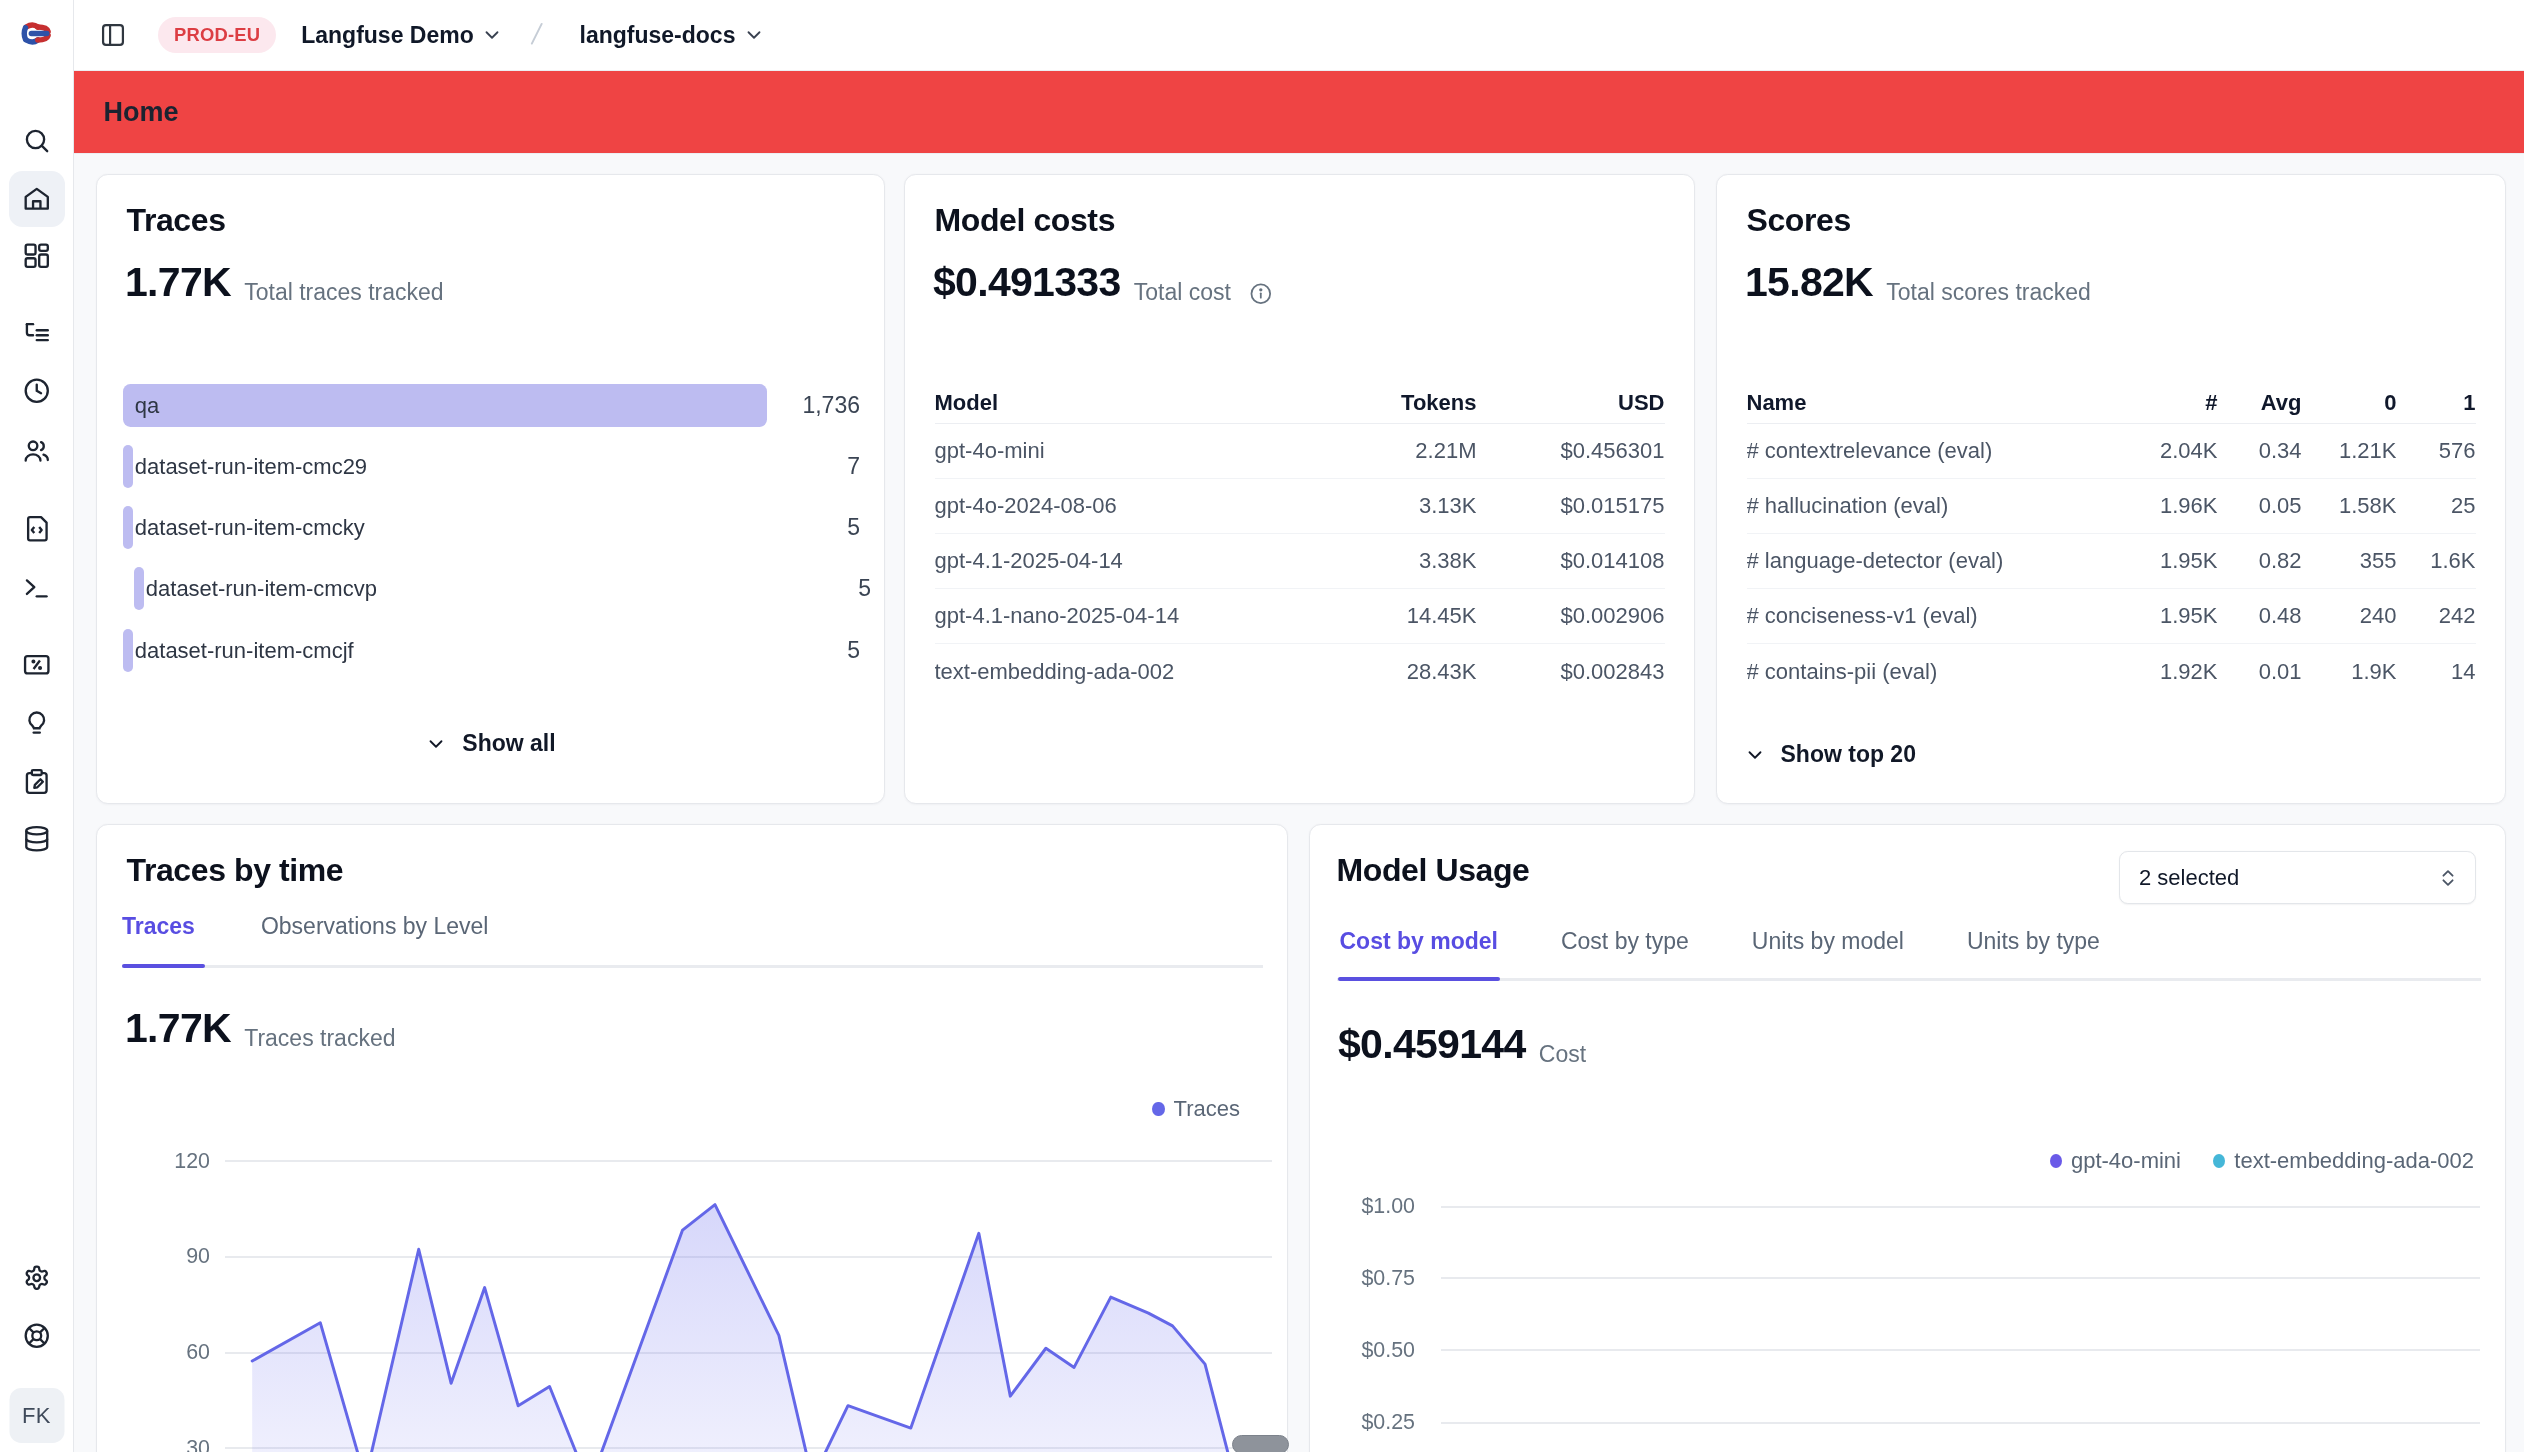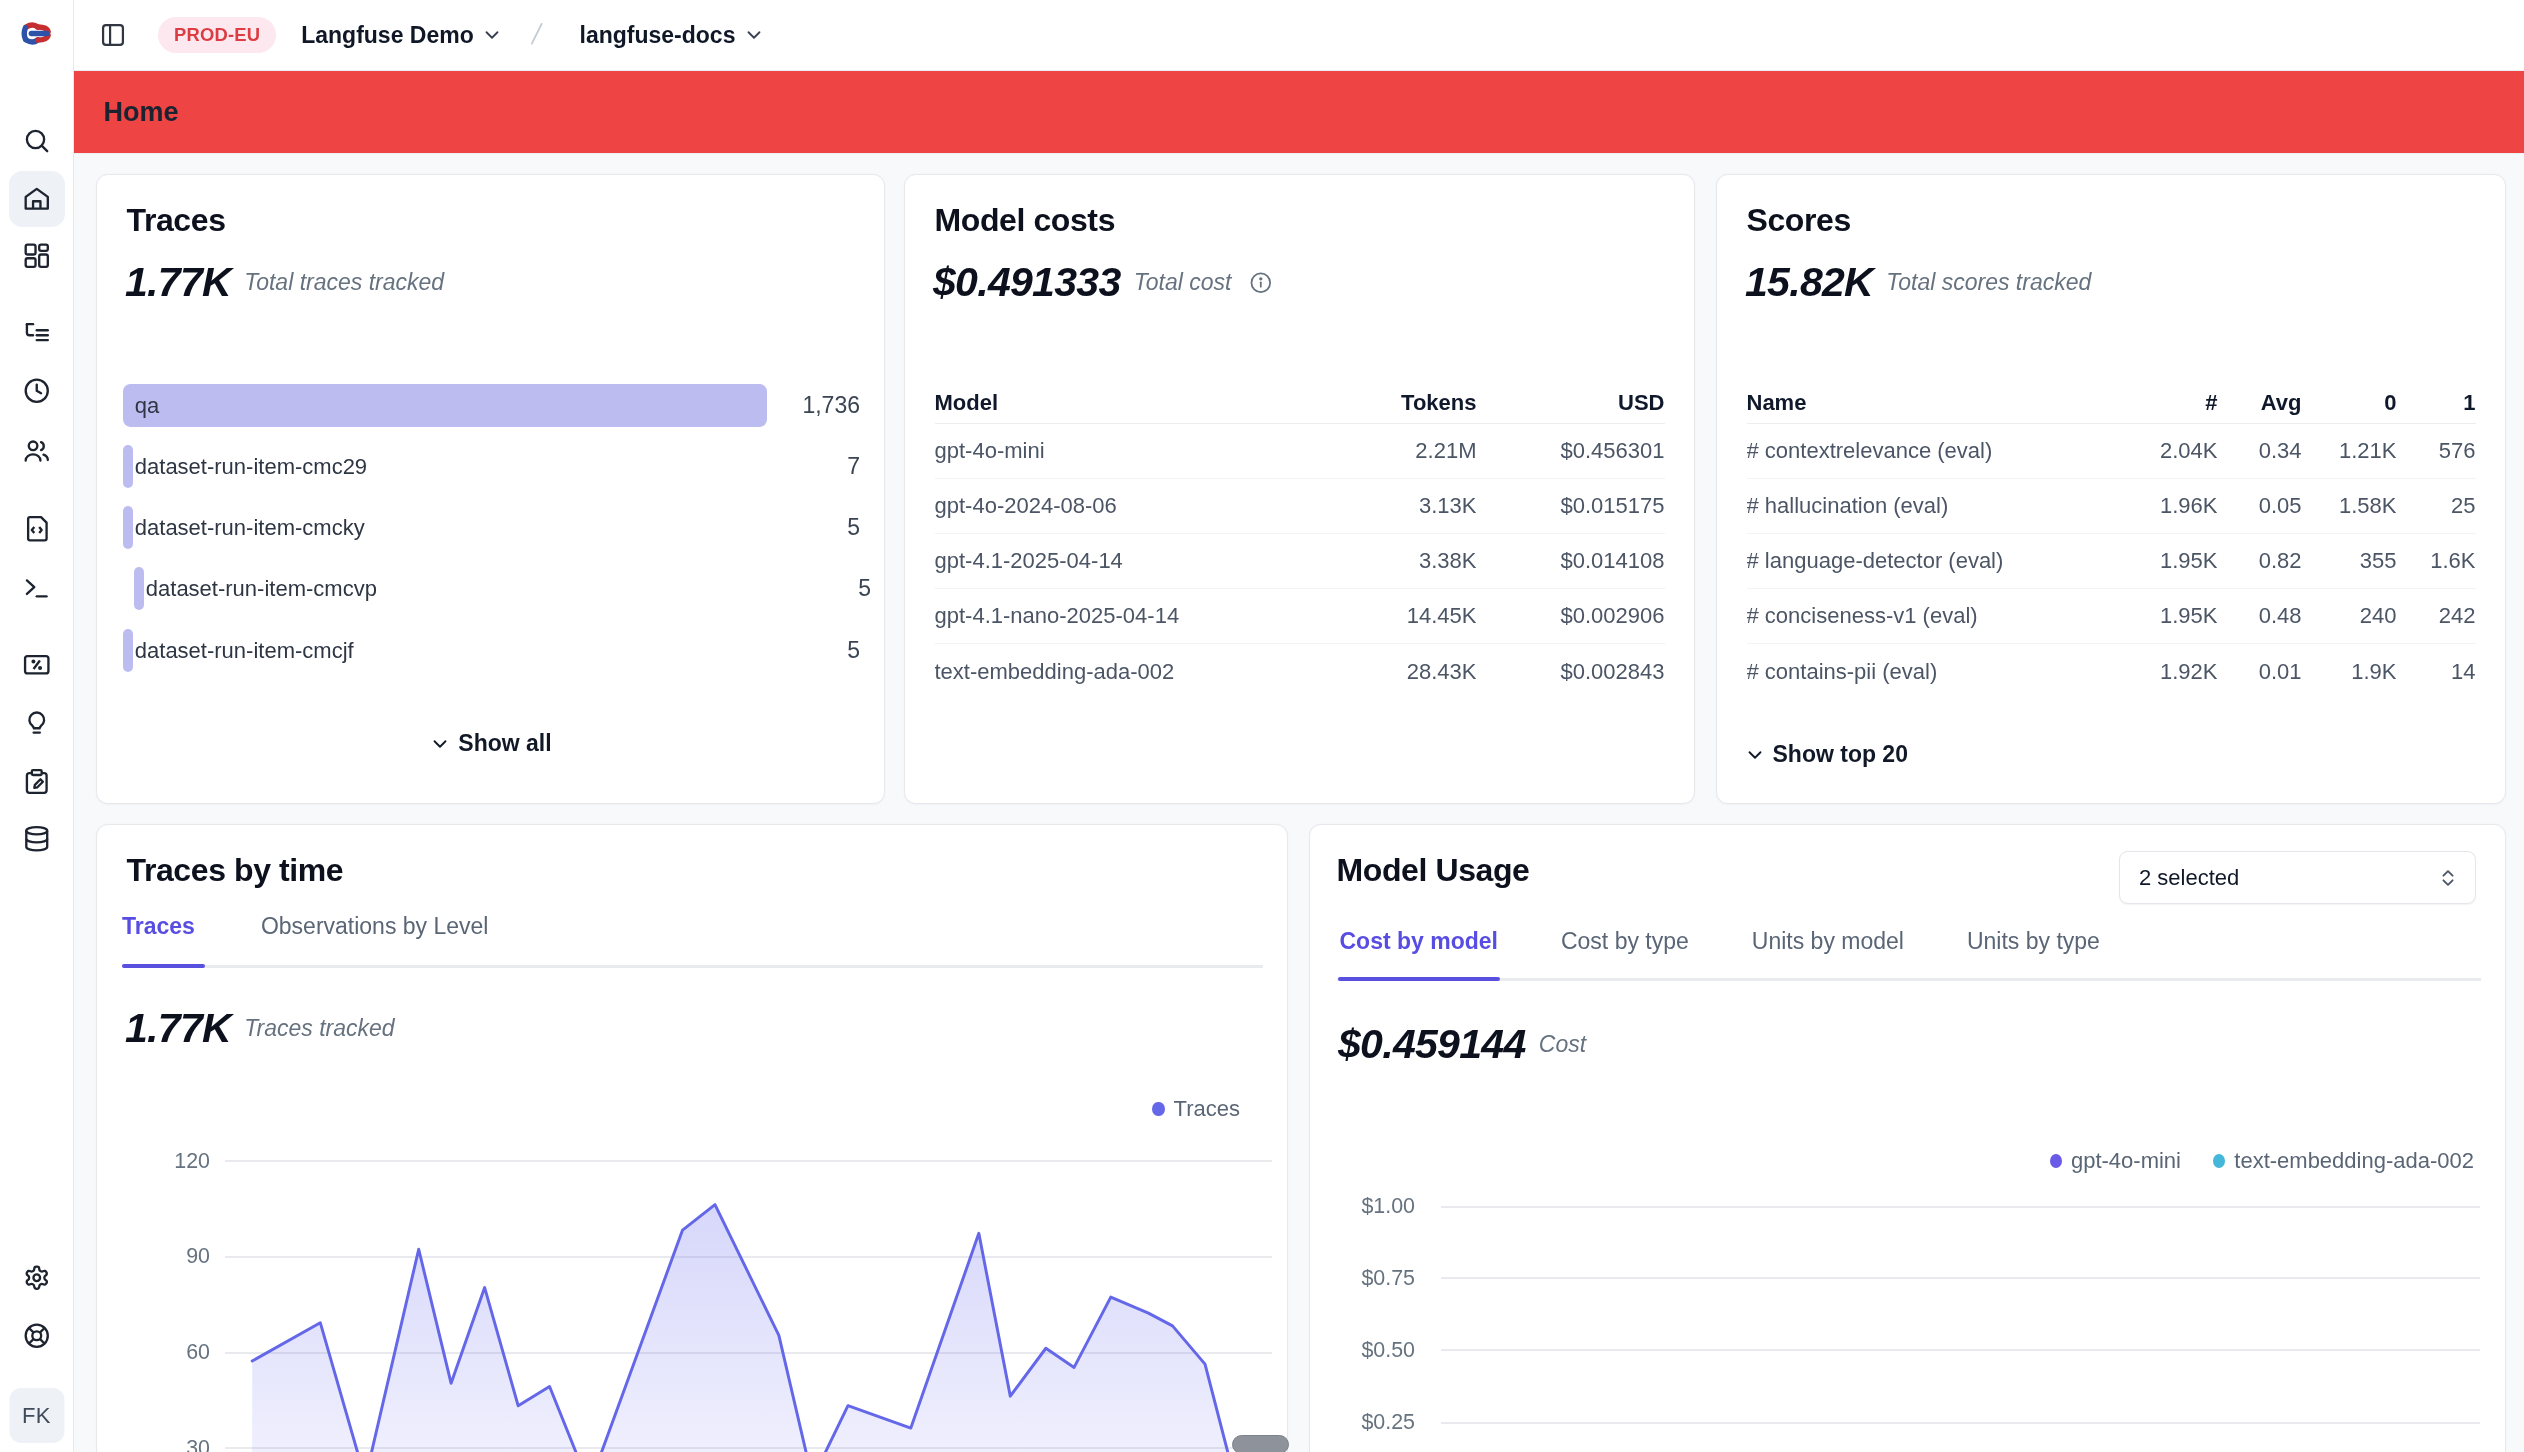--- a/index.html
+++ b/index.html
@@ -24,38 +24,38 @@
   .crumb-slash { margin-left:19px; margin-right:2.9px; color:#c6cdd6; }
   .crumb-slash svg { width:29.5px; height:29.5px; }
 
   
   .page-band { position:absolute; left:74px; top:71px; width:2451px; height:83px; background:#ef4444; border-bottom:1.5px solid #eceef2; display:flex; align-items:center; }
   .page-title { margin-left:29.5px; font-size:27px; font-weight:700; color:#1b2330; }
 
   
   .card { position:absolute; background:#ffffff; border:1.5px solid #e6e8ec; border-radius:11.8px; box-shadow:0 0.7px 2.2px rgba(16,24,40,.04); }
   .card-title { position:absolute; left:29.5px; top:26.5px; font-size:32px; font-weight:700; color:#0c111d; letter-spacing:-0.4px; }
-  .metric { position:absolute; left:28px; display:flex; align-items:center; gap:13.3px;font-style:italic; }
+  .metric { position:absolute; left:28px; display:flex; align-items:flex-end; gap:13.3px; }
   .metric .num { font-size:41px; font-weight:700; letter-spacing:-0.7px; color:#0c111d; }
   .metric .lbl { font-size:23px; color:#66727f; }
   .info-ic { color:#66727f; position:relative; top:2.2px; margin-left:4.4px; }
 
   #card-traces      { left:96px; top:174px;  width:789px; height:630px; }
   #card-modelcosts  { left:904px; top:174px; width:791px; height:630px; }
   #card-scores      { left:1716px; top:174px; width:790px; height:630px; }
   #card-tracestime  { left:96px; top:824px; width:1192px; height:722px; }
   #card-modelusage  { left:1309px; top:824px; width:1197px; height:722px; }
 
   
   .bar-list { position:absolute; left:26px; top:209px; width:737px; }
   .bar-row { position:absolute; left:0; height:43px; width:100%; }
   .bar-fill { position:absolute; left:0; top:0; height:43px; background:#bdbcf1; border-radius:7.4px; }
   .bar-label { position:absolute; left:11.8px; top:0; height:43px; display:flex; align-items:center; font-size:22px; color:#2e3644; white-space:nowrap; }
   .bar-value { position:absolute; right:0; top:0; height:43px; display:flex; align-items:center; font-size:23px; color:#3a4453; }
-  .show-link { position:absolute; bottom:46px; left:0; width:100%; display:flex; align-items:center; justify-content:center; gap:7px; font-size:23px; font-weight:600; color:#111827; cursor:pointer; }
+  .show-link { position:absolute; bottom:46px; left:0; width:100%; display:flex; align-items:center; justify-content:center; gap:15px; font-size:23px; font-weight:600; color:#111827; cursor:pointer; }
   .show-link svg { width:22px; height:22px; color:#30374
 
 0; }
   .show-link-left { justify-content:flex-start; padding-left:26.5px; }
 
   
   .dtable { position:absolute; left:29.5px; right:29.5px; }
   .dtable .hrow { display:flex; align-items:center; height:41px; border-bottom:1.5px solid #eceef2; font-size:22px; font-weight:700; color:#10182b; }
   .dtable .drow { display:flex; align-items:center; height:55px; border-bottom:1.5px solid #f1f3f6; font-size:22px; color:#4b5565; }
   .dtable .drow:last-child { border-bottom:none; }

